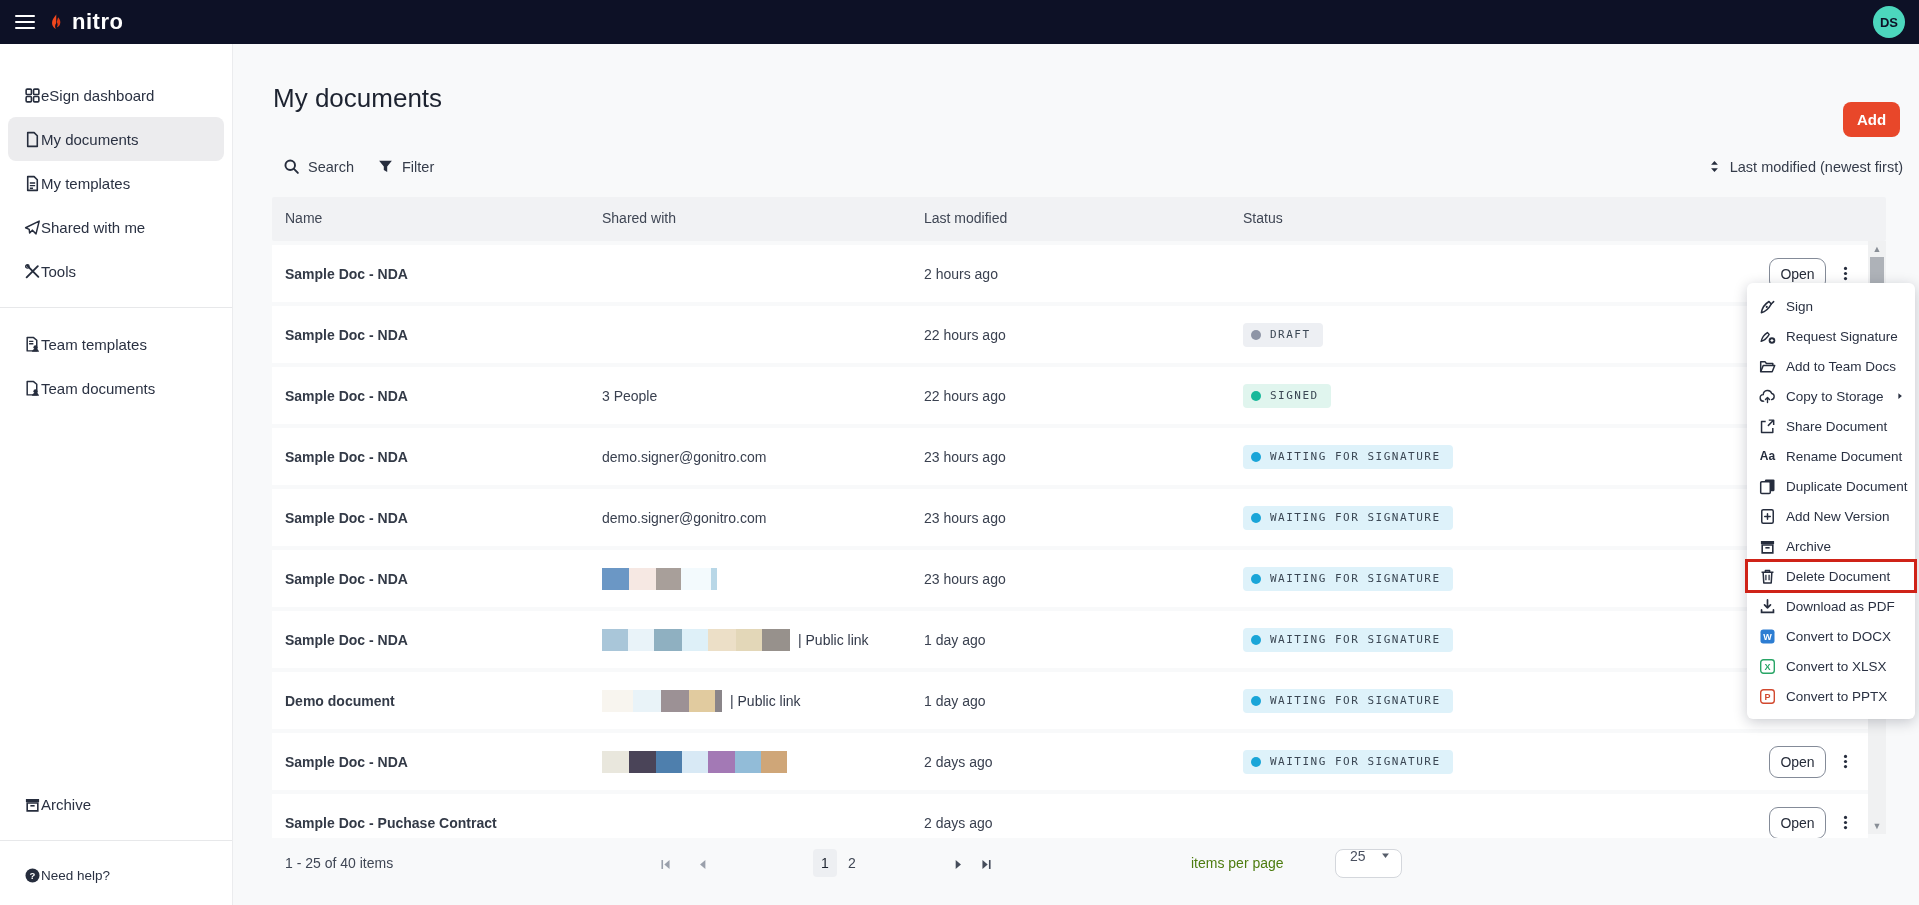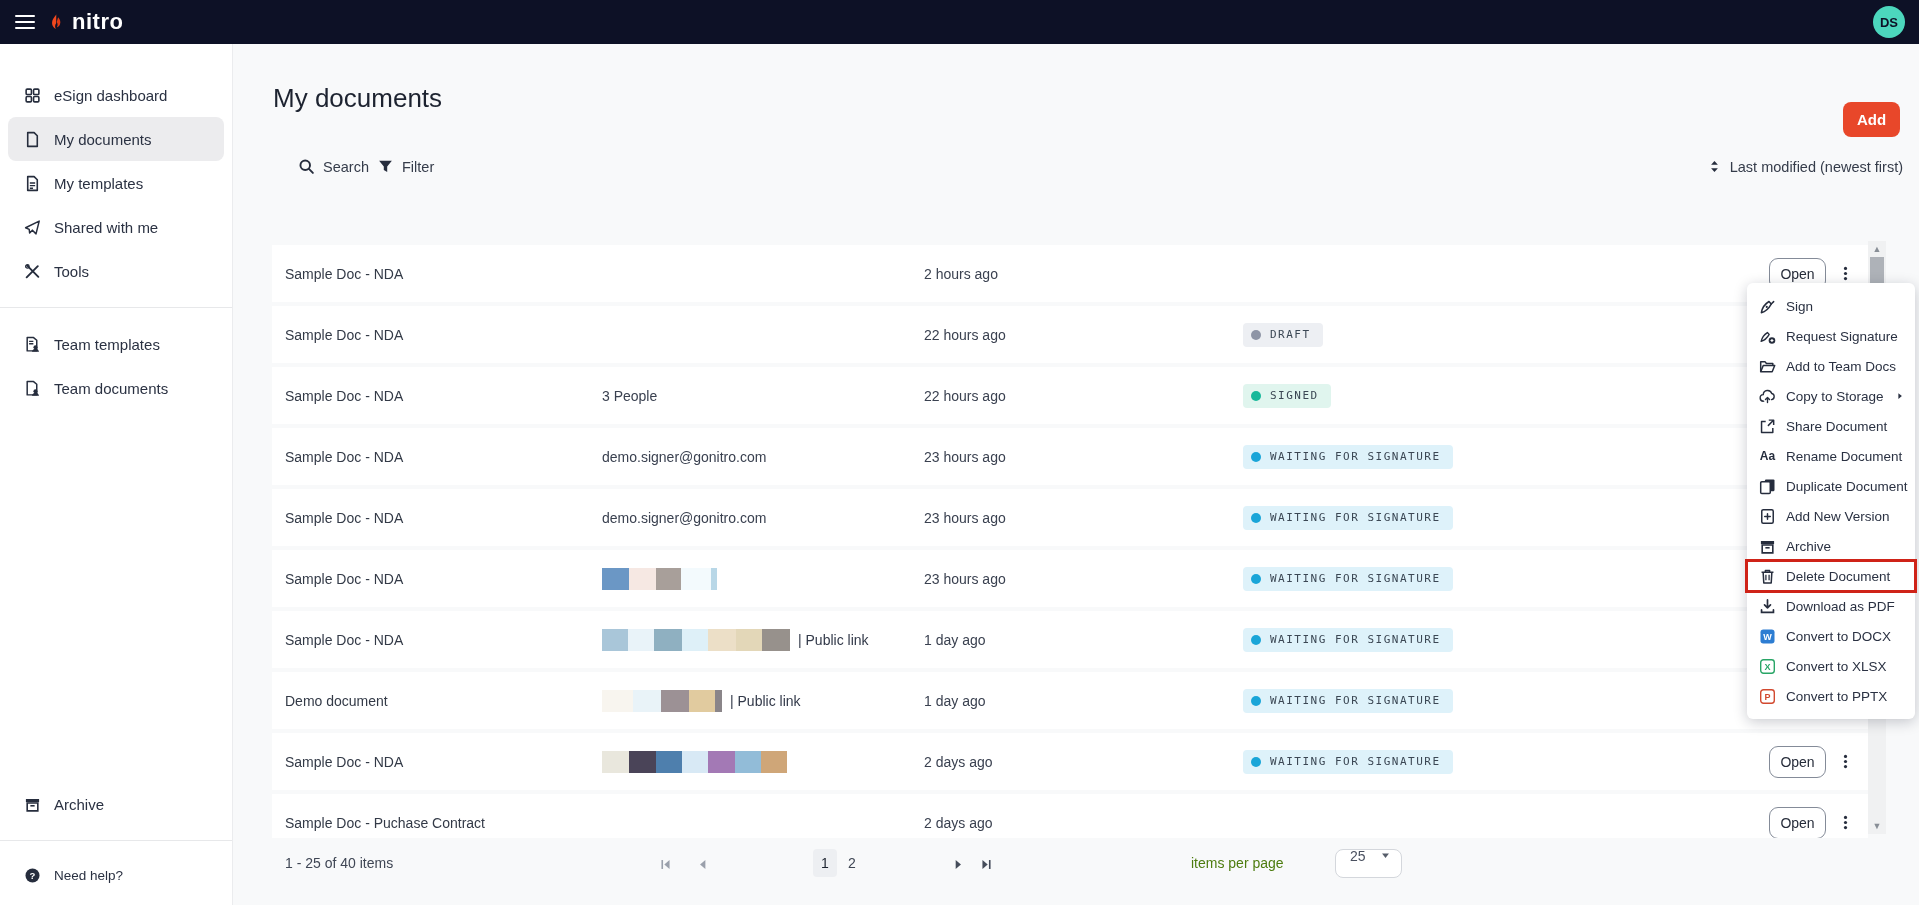--- a/index.html
+++ b/index.html
@@ -9,45 +9,45 @@
   .topbar{position:absolute;left:0;top:0;width:1919px;height:44px;background:#0d1126;display:flex;align-items:center;z-index:50;}
   .hamburger{width:20px;height:14px;margin-left:15px;display:flex;flex-direction:column;justify-content:space-between;cursor:pointer;}
   .hamburger i{display:block;height:2px;background:#fff;border-radius:1px;}
   .brand{display:flex;align-items:center;margin-left:14px;gap:6px;}
   .brand svg{display:block;}
   .brand-name{color:#fff;font-size:22px;font-weight:bold;letter-spacing:.5px;}
   .avatar{position:absolute;right:14px;top:6px;width:32px;height:32px;border-radius:50%;background:#4cd7bd;
           display:flex;align-items:center;justify-content:center;font-size:13px;font-weight:bold;color:#0d1126;cursor:pointer;}
   
   .sidebar{position:absolute;left:0;top:44px;width:232px;bottom:0;background:#ffffff;border-right:1px solid #ebecee;}
-  .side-item{height:44px;margin:0 8px;border-radius:8px;display:flex;align-items:center;padding-left:16px;gap:13px;
+  .side-item{height:44px;margin:0 8px;border-radius:8px;display:flex;align-items:center;padding-left:16px;
              font-size:15px;color:#2a3142;cursor:pointer;}
   .side-item.active{background:#ececee;}
   .side-nav{padding-top:29px;}
   .side-divider{height:1px;background:#e7e8ea;margin:14px 0;}
   .side-bottom{position:absolute;left:0;right:0;bottom:10px;}
   .side-item.small{font-size:13.5px;height:40px;}
   .ic{display:inline-flex;align-items:center;justify-content:center;color:#262d3d;flex:none;}
   .ic svg{width:17px;height:17px;display:block;}
   .ic.rename-ic{font-size:12px;font-weight:bold;width:17px;}
   
   .page-title{position:absolute;left:273px;top:83px;font-size:26px;font-weight:500;color:#1d2330;}
   .add-btn{position:absolute;left:1843px;top:102px;width:57px;height:35px;background:#e8472a;color:#fff;border:none;
            border-radius:8px;font-size:15px;font-weight:bold;cursor:pointer;font-family:"Liberation Sans",sans-serif;}
   .ctrl{position:absolute;top:158px;display:flex;align-items:center;gap:8px;font-size:14.5px;color:#353c4a;cursor:pointer;}
-  .ctrl-search{left:298px;}
+  .ctrl-search{left:283px;}
   .ctrl-filter{left:377px;}
   .sort-ctrl{position:absolute;top:158px;right:16px;display:flex;align-items:center;gap:7px;font-size:14.5px;color:#353c4a;cursor:pointer;}
   
   .thead{position:absolute;left:272px;top:197px;width:1614px;height:44px;background:#f1f2f4;border-radius:2px;}
   .thead span{position:absolute;top:13px;font-size:14px;color:#3f4654;}
   .rows-wrap{position:absolute;left:272px;top:245px;width:1596px;height:593px;overflow:hidden;}
   .trow{position:relative;height:57px;margin-bottom:4px;background:#fff;}
   .cell{position:absolute;top:0;height:57px;display:flex;align-items:center;font-size:14px;color:#333a47;}
-  .c-name{left:13px;}
+  .c-name{left:13px;font-weight:bold;}
   .c-shared{left:330px;color:#3a4150;}
   .c-mod{left:652px;color:#3a4150;}
   .c-status{left:971px;}
   .chip{display:block;height:22px;}
   .chip-strip{display:flex;align-items:center;}
   .shared-suffix{margin-left:8px;font-size:14px;color:#323949;}
   .pill{display:flex;align-items:center;gap:9px;height:24px;padding:0 12px 0 8px;border-radius:4px;
         font-family:"DejaVu Sans Mono",monospace;font-size:11px;letter-spacing:1.5px;color:#3b4754;}
   .pill .dot{width:10px;height:10px;border-radius:50%;}
   .row-actions{position:absolute;right:16px;top:0;height:57px;display:flex;align-items:center;gap:12px;}
@@ -227,20 +227,26 @@
   <div class="sort-ctrl">
     <span class="ic">
       <svg viewBox="0 0 16 16">
           <path d="M4.8 6.4L8 2.8l3.2 3.6z" fill="currentColor"></path>
           <path d="M4.8 9.6L8 13.2l3.2-3.6z" fill="currentColor"></path>
         </svg>
     </span>
     <span>Last modified (newest first)</span>
   </div>
 
+  <div class="thead">
+    <span style="left:13px">Name</span>
+    <span style="left:330px">Shared with</span>
+    <span style="left:652px">Last modified</span>
+    <span style="left:971px">Status</span>
+  </div>
 
   <div class="rows-wrap" id="rows-wrap">
       <div class="trow">
         <span class="cell c-name">Sample Doc - NDA</span>
         <span class="cell c-shared"></span>
         <span class="cell c-mod">2 hours ago</span>
         <span class="cell c-status"></span>
         <div class="row-actions">
           <button class="open-btn">Open</button>
           <span class="kebab">

